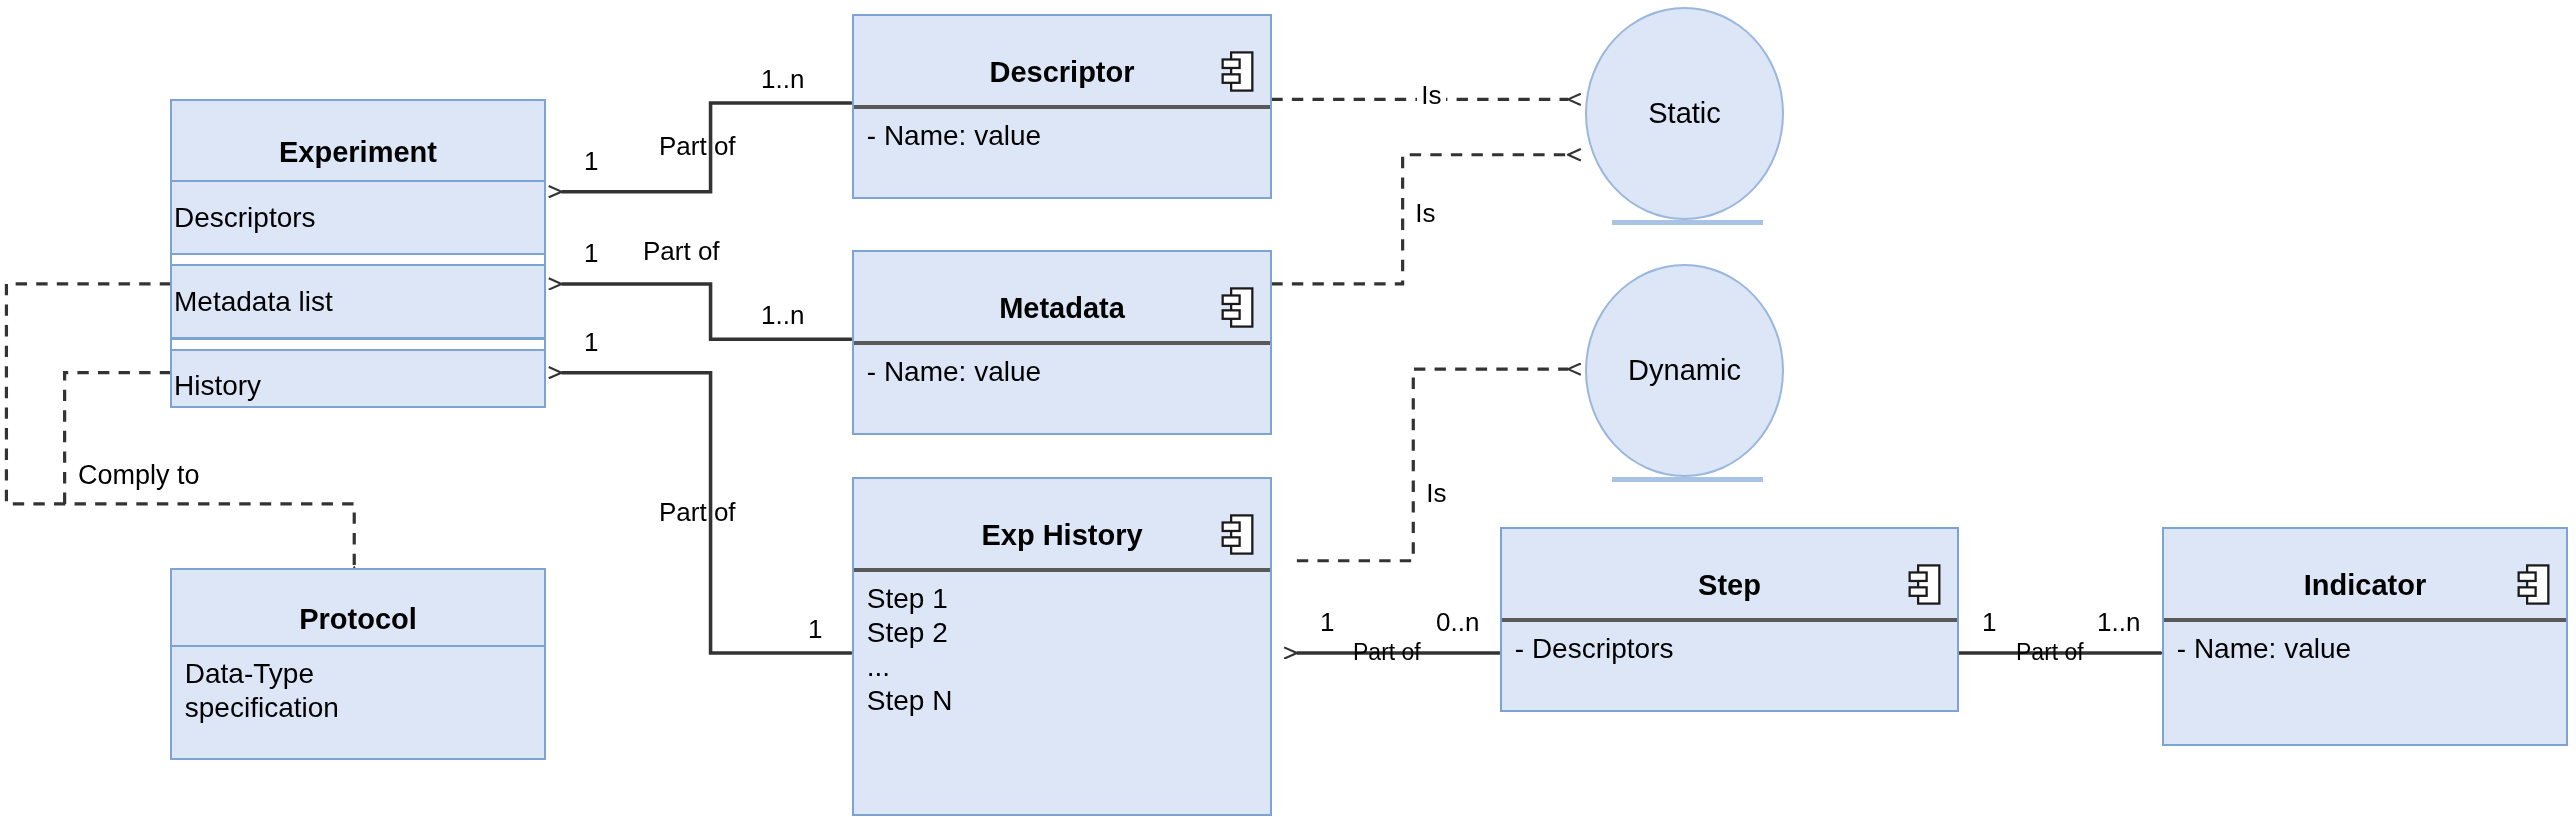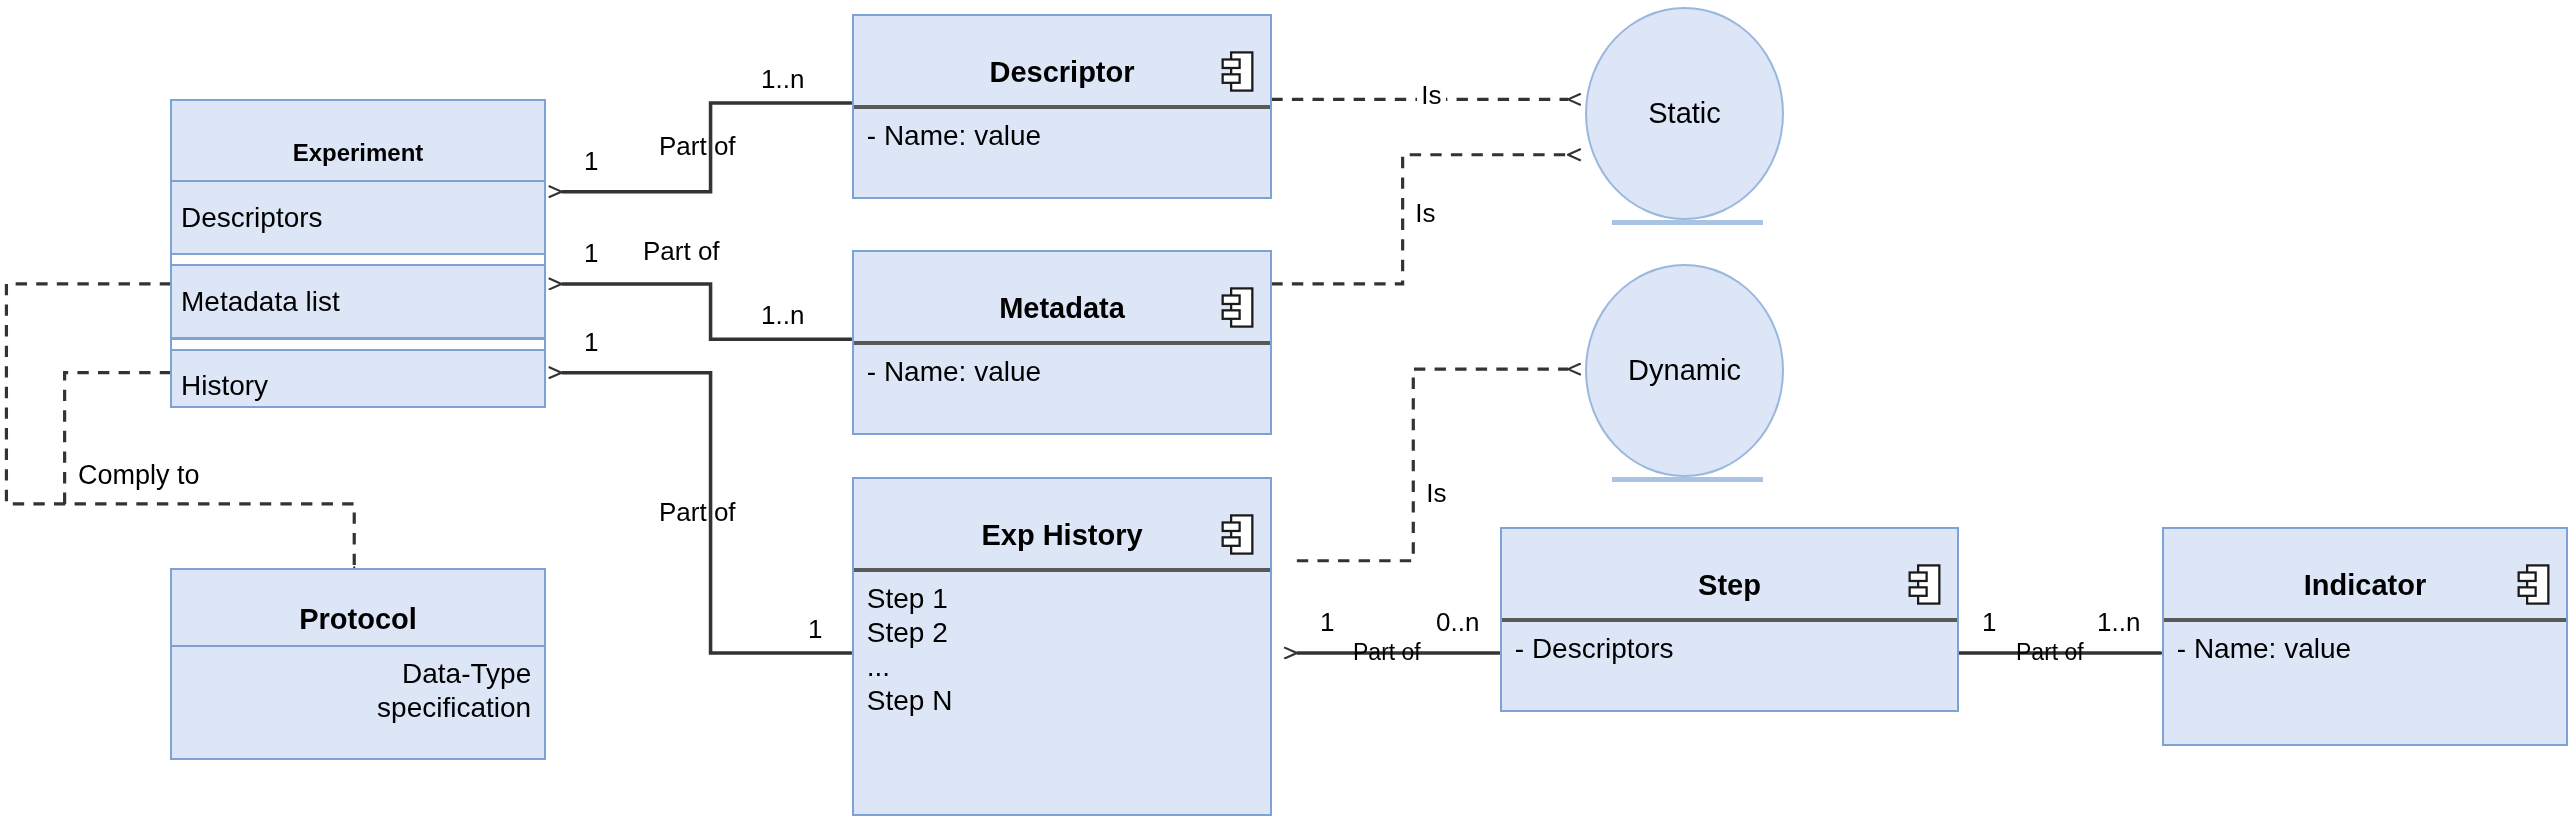--- a/index.html
+++ b/index.html
@@ -40,21 +40,21 @@
   .uml-attr{white-space:nowrap;line-height:1.22;}
 
   
   .comp-icon{
     position:absolute;
     width:33px;height:41px;
   }
 
   
   .exp-row{
-    padding-left:9px;
+    padding-left:2px;
     display:flex;align-items:center;
     color:#000;
   }
 
   
   .ellipse-node{
     position:absolute;
     border-radius:50%;
     background:#dce6f7;
     border:2.1px solid #9ab7de;
@@ -134,21 +134,21 @@
     </g>
 
      Protocol : Comply to dependency --&gt;
     <g>
       <path d="M 240 400 L 8 400 L 8 710 L 498 710 L 498 800" fill="none" stroke="#333333" stroke-width="4.5" stroke-dasharray="16 13" marker-end="url(#openArrowDash)"></path>
       <path d="M 240 525 L 90 525 L 90 710" fill="none" stroke="#333333" stroke-width="4.5" stroke-dasharray="16 13"></path>
     </g>
   </svg>
 
   <div class="uml-class" style="left:170px;top:99px;width:376px;height:309px;padding:0;">
-    <div class="uml-header" style="height:55px;font-size:24px;">
+    <div class="uml-header" style="height:55px;font-size:29px;">
       <span>Experiment</span>
     </div>
     <div class="uml-divider-thin"></div>
     <div class="exp-row" style="height:71px;font-size:28px;">
       <span>Descriptors</span>
     </div>
     <div class="uml-divider-thin"></div>
     <div style="height:9.2px;background:#ffffff;"></div>
     <div class="uml-divider-thin"></div>
     <div class="exp-row" style="height:71px;font-size:28px;">
@@ -160,21 +160,21 @@
     <div class="exp-row" style="height:71px;font-size:28px;">
       <span>History</span>
     </div>
   </div>
 
   <div class="uml-class" style="left:170px;top:568px;width:376px;height:192px;padding:0;">
     <div class="uml-header" style="height:51px;font-size:29px;">
       <span>Protocol</span>
     </div>
     <div class="uml-divider-thin"></div>
-    <div class="uml-body" style="font-size:28px;text-align:right;">
+    <div class="uml-body" style="font-size:28px;">
       <div class="uml-attr">Data-Type</div>
       <div class="uml-attr">specification</div>
     </div>
   </div>
 
   <div class="uml-class" style="left:852px;top:14px;width:420px;height:185px;padding:0;">
     <div class="uml-header" style="height:65px;font-size:29px;">
       <span>Descriptor</span>
       <span class="comp-icon" style="right:15.6px;top:11.4px;">
         <svg viewBox="0 0 46 58" width="33" height="41" xmlns="http://www.w3.org/2000/svg">

